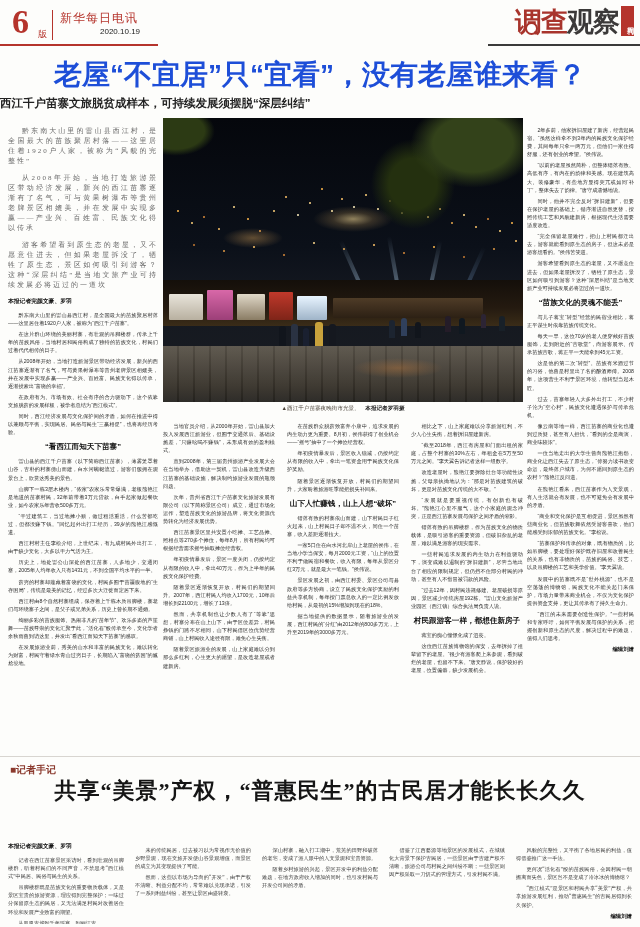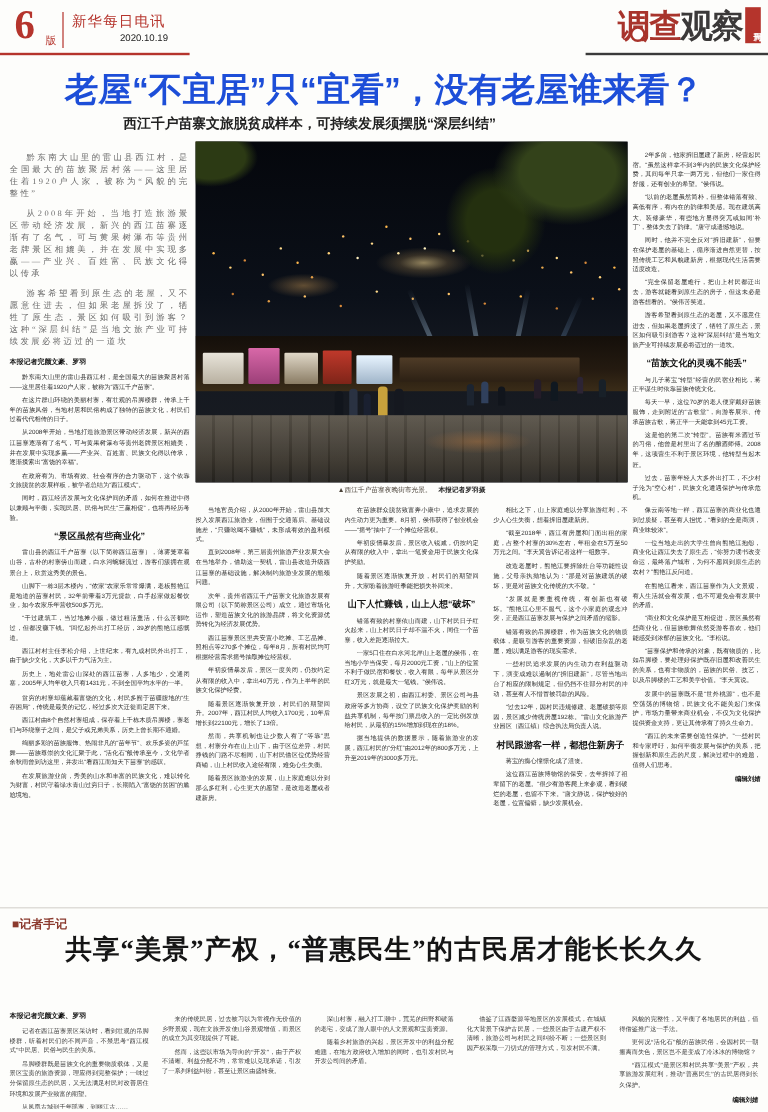--- a/index.html
+++ b/index.html
@@ -20,21 +20,21 @@
   .seclogo .t1{font-size:27px;font-weight:900;color:#a8342c;letter-spacing:-1px;line-height:32px;}
   .seclogo .t2{font-size:27px;font-weight:900;color:#3b3939;letter-spacing:-1px;line-height:32px;}
   .badge{width:13px;height:30px;background:#b5342c;color:#fff;font-size:7px;line-height:7.5px;
          writing-mode:vertical-rl;text-align:center;margin-left:2px;font-weight:bold;padding-top:1px;box-sizing:border-box;}
   .mag{position:absolute;left:10px;top:16px;width:9px;height:9px;border:2px solid #a8342c;
        border-radius:50%;background:#fff;}
   .mag::after{content:"";position:absolute;left:7px;top:8px;width:5px;height:2px;background:#a8342c;transform:rotate(40deg);}
   
   .mainhl{position:absolute;left:0;top:56px;width:640px;text-align:center;
           font-size:28px;font-weight:900;color:#1d4ed8;letter-spacing:0px;font-family:"Liberation Sans",sans-serif;}
-  .subhl{position:absolute;left:0;top:96px;width:516px;text-align:center;
+  .subhl{position:absolute;left:0;top:96px;width:516px;
          font-size:11.5px;font-weight:600;color:#222;}
   
   .col{position:absolute;overflow:hidden;text-align:justify;}
   .col p{margin:0 0 3px 0;text-indent:2em;font-size:5.2px;line-height:8.1px;color:#2d2d2d;}
   .intro p{font-family:"Liberation Serif",serif;font-size:7px;line-height:10px;color:#6a6a6a;
            letter-spacing:2px;margin:0 0 7px 0;text-indent:2em;}
   .byline{font-size:5.8px;font-weight:bold;color:#111;margin:6px 0 5px 0;}
   .subhead{font-size:7.6px;font-weight:bold;color:#111;text-align:center;margin:6px 0 5px 0;text-indent:0;}
   .editorline{font-size:5.4px;font-weight:bold;color:#111;text-align:right;margin-top:4px;}
   
@@ -135,21 +135,21 @@
         <p>游客希望看到原生态的老屋，又不愿意住进去，但如果老屋拆没了，牺牲了原生态，景区如何吸引到游客？这种“深层纠结”是当地文旅产业可持续发展必将迈过的一道坎</p>
       </div>
     <div class="byline">本报记者完颜文豪、罗羽</div>
     <div>
         <p>黔东南大山里的雷山县西江村，是全国最大的苗族聚居村落——这里居住着1920户人家，被称为“西江千户苗寨”。</p>
         <p>在这片群山环绕的美丽村寨，有壮观的吊脚楼群，传承上千年的苗族风俗，当地村居和民俗构成了独特的苗族文化，村民们过着代代相传的日子。</p>
         <p>从2008年开始，当地打造旅游景区带动经济发展，新兴的西江苗寨逐渐有了名气，可与黄果树瀑布等贵州老牌景区相媲美，并在发展中实现多赢——产业兴、百姓富、民族文化得以传承，逐渐摸索出“富饶的幸福”。</p>
         <p>在政府有为、市场有效、社会有序的合力驱动下，这个依靠文旅脱贫的发展样板，被学者总结为“西江模式”。</p>
         <p>同时，西江经济发展与文化保护间的矛盾，如何在推进中得以兼顾与平衡，实现民居、民俗与民生“三赢相促”，也将再经历考验。</p>
       </div>
-    <div class="subhead">“景区虽然有些商业化”</div>
+    <div class="subhead">“看西江而知天下苗寨”</div>
     <div>
         <p>雷山县的西江千户苗寨（以下简称西江苗寨），薄雾笼罩着山谷，古朴的村寨傍山而建，白水河蜿蜒流过，游客们簇拥在观景台上，欣赏这秀美的景色。</p>
         <p>山脚下一栋3层木楼内，“侬家”农家乐常常爆满，老板熊艳江是地道的苗寨村民，32年前带着3万元贷款，白手起家做起餐饮业，如今农家乐年营收500多万元。</p>
         <p>“干过建筑工，当过地摊小贩，做过粗活重活，什么苦都吃过，但都没赚下钱。”回忆起外出打工经历，39岁的熊艳江感慨道。</p>
         <p>西江村村主任李松介绍，上世纪末，有九成村民外出打工，由于缺少文化，大多以干力气活为主。</p>
         <p>历史上，地处雷公山深处的西江苗寨，人多地少，交通闭塞，2005年人均年收入只有1431元，不到全国平均水平的一半。</p>
         <p>贫穷的村寨却蕴藏着富饶的文化，村民多囿于苗疆腹地的“生存困局”，传统是最美的记忆，经过多次大迁徙而定居下来。</p>
         <p>西江村由8个自然村寨组成，保存着上千栋木质吊脚楼，寨老们与环绕寨子之间，是父子或兄弟关系，历史上曾长期不通婚。</p>
         <p>绚丽多彩的苗族服饰、热闹非凡的“苗年节”、欢乐多姿的芦笙舞——苗族尊崇的文化汇聚于此，“活化石”般传承至今，文化学者余秋雨曾到访这里，并发出“看西江而知天下苗寨”的感叹。</p>
         <p>在发展旅游业前，秀美的山水和丰富的民族文化，难以转化为财富，村民守着绿水青山过穷日子，长期陷入“富饶的贫困”的尴尬境地。</p>

